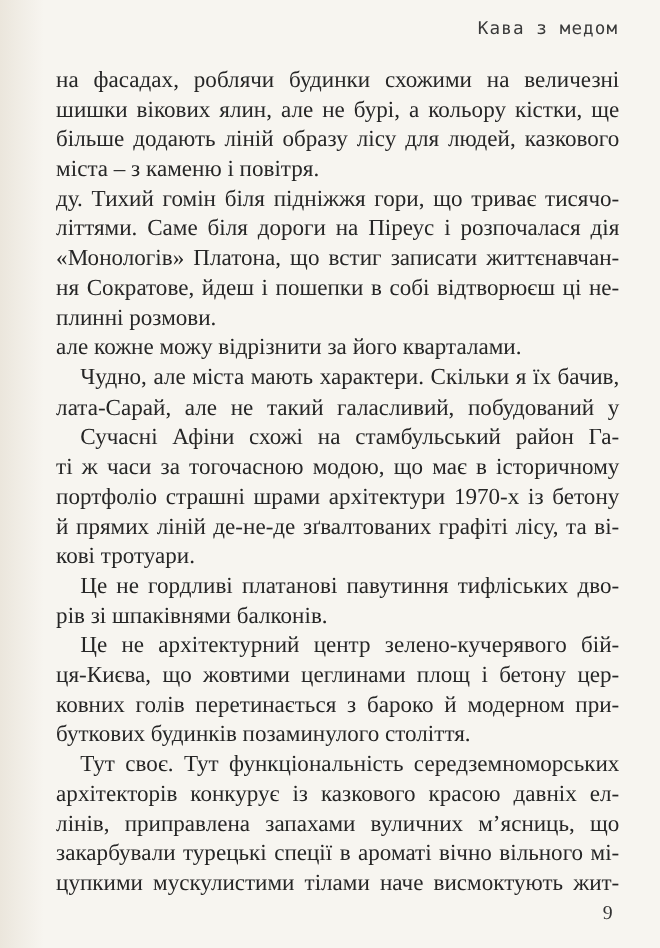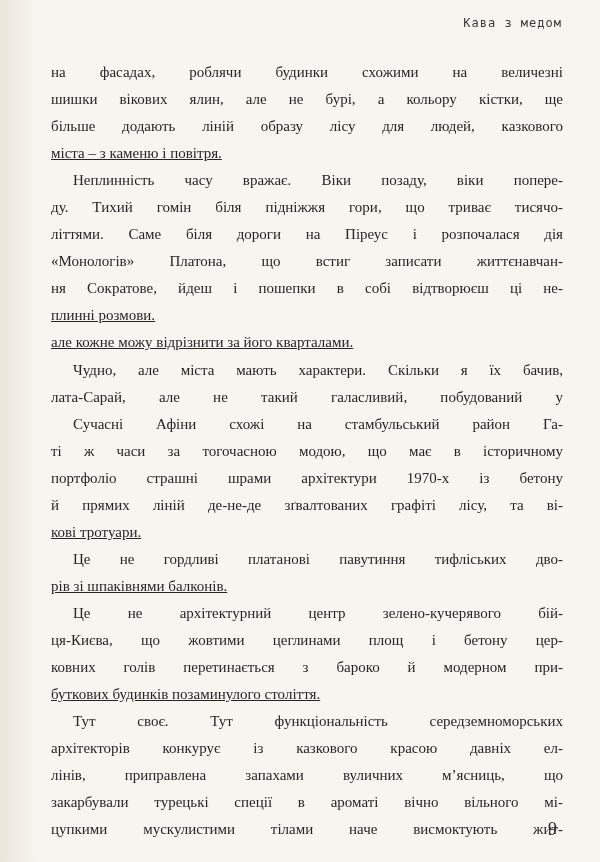--- a/index.html
+++ b/index.html
@@ -10,57 +10,56 @@
     font-family: "DejaVu Serif", "Liberation Serif", serif;
     color: #2a2a2a;
   }
   .page-shade {
     position: absolute; left: 0; top: 0; width: 40px; height: 862px;
     background: linear-gradient(to right, #ebe6dc, rgba(247,245,240,0));
   }
   .running-header {
     position: absolute; top: 16px; right: 38px;
     font-family: "DejaVu Sans Mono", "Liberation Mono", monospace;
-    font-size: 12px; letter-spacing: 1px; color: #3a3a3a;
+    font-size: 16px; letter-spacing: 1px; color: #3a3a3a;
   }
   .body-text {
     position: absolute; left: 51px; top: 59px; width: 512px;
   }
   .line {
     display: block;
     font-family: "Liberation Serif", "DejaVu Serif", serif;
-    font-size: 15px;
+    font-size: 21px;
     line-height: 27.05px;
     height: 27.05px;
     white-space: nowrap;
     text-align: justify;
     text-align-last: justify;
     color: #262626;
   }
   .line.indent { padding-left: 22px; }
-  .line.last { text-align-last: left; text-decoration: underline; }
+  .line.last { text-align-last: left; }
   .page-number {
     position: absolute; top: 819px; left: 548px;
     font-family: "Liberation Serif", "DejaVu Serif", serif;
     font-size: 18px; color: #333;
   }
 </style>
 </head>
 <body>
 
 <div class="page-shade"></div>
 
 <div class="running-header">Кава з медом</div>
 
 <div class="body-text" id="body-text">
     <span class="line">на фасадах, роблячи будинки схожими на величезні</span>
     <span class="line">шишки вікових ялин, але не бурі, а кольору кістки, ще</span>
     <span class="line">більше додають ліній образу лісу для людей, казкового</span>
     <span class="line last">міста – з каменю і повітря.</span>
-    <span class="line indent">Неплинність часу вражає. Віки позаду, віки попере-</span>
     <span class="line">ду. Тихий гомін біля підніжжя гори, що триває тисячо-</span>
     <span class="line">літтями. Саме біля дороги на Піреус і розпочалася дія</span>
     <span class="line">«Монологів» Платона, що встиг записати життєнавчан-</span>
     <span class="line">ня Сократове, йдеш і пошепки в собі відтворюєш ці не-</span>
     <span class="line last">плинні розмови.</span>
     <span class="line last">але кожне можу відрізнити за його кварталами.</span>
     <span class="line indent">Чудно, але міста мають характери. Скільки я їх бачив,</span>
     <span class="line">лата-Сарай, але не такий галасливий, побудований у</span>
     <span class="line indent">Сучасні Афіни схожі на стамбульський район Га-</span>
     <span class="line">ті ж часи за тогочасною модою, що має в історичному</span>

